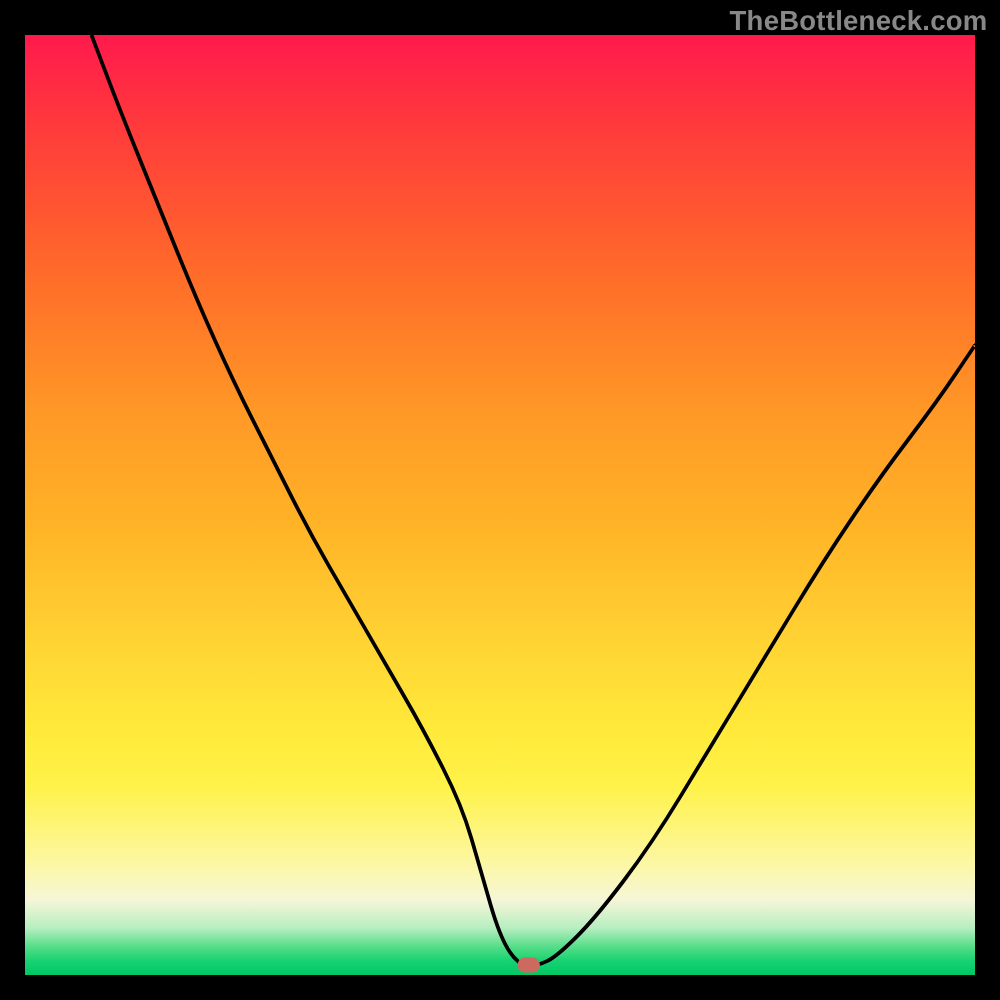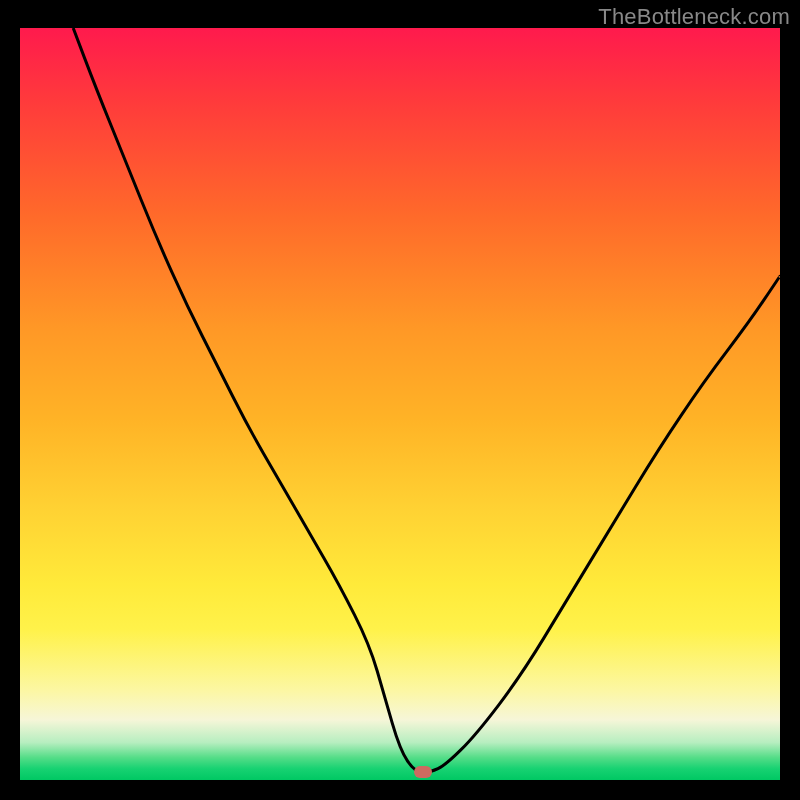--- a/index.html
+++ b/index.html
@@ -15,21 +15,21 @@
     width: 800px;
     height: 800px;
     background: #000;
   }
   .watermark {
     position: absolute;
     top: 4px;
     right: 10px;
     color: #888;
     font-size: 22px;
-    font-weight: 400;
+    font-weight: 700;
     letter-spacing: 0.2px;
     z-index: 10;
   }
   .plot {
     position: absolute;
     left: 20px;
     top: 28px;
     width: 760px;
     height: 752px;
     overflow: hidden;

